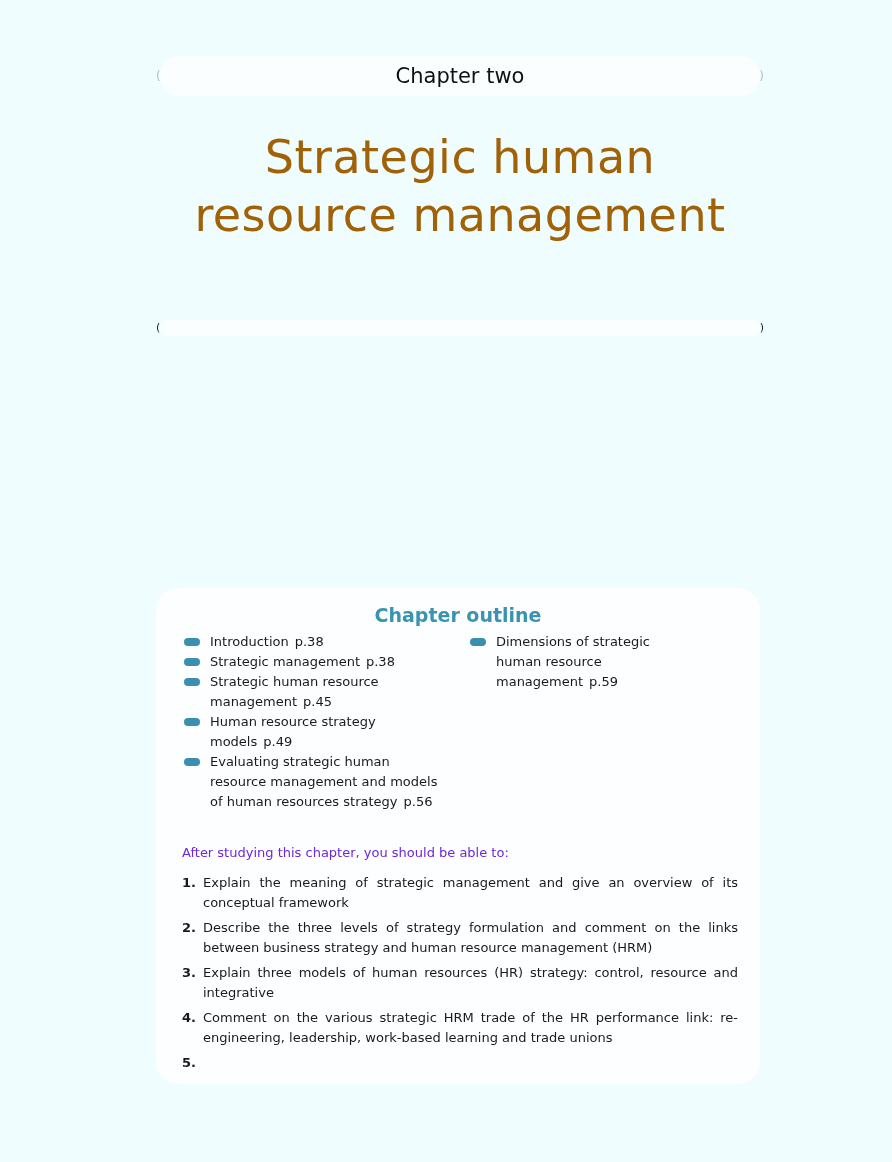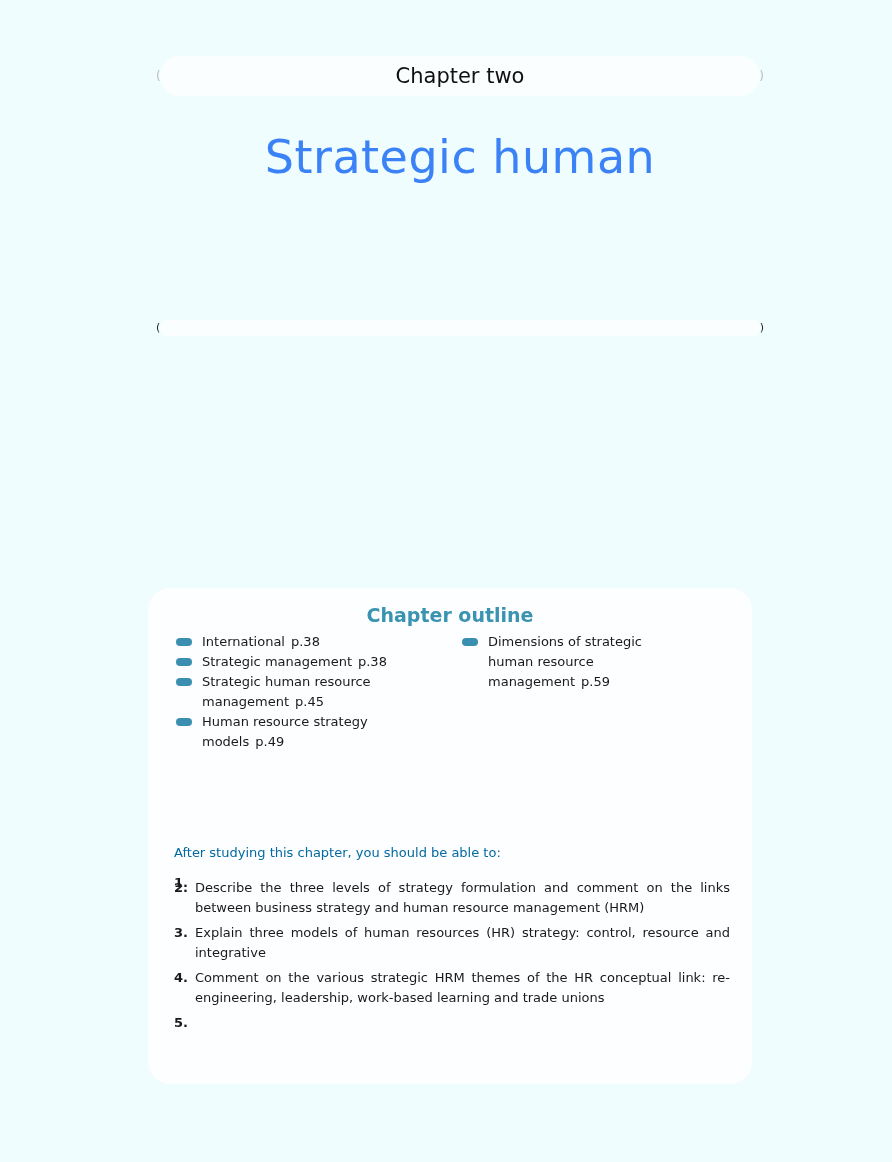--- a/index.html
+++ b/index.html
@@ -38,21 +38,21 @@
     .bar-cap.right { right: -4px; }
 
     .page-title {
       position: absolute;
       left: 120px;
       top: 128px;
       width: 680px;
       text-align: center;
       font-size: 46px;
       line-height: 58px;
-      color: #3b82f6;
+      color: #a16207;
       letter-spacing: 0.5px;
     }
 
     .divider-bar {
       position: absolute;
       left: 160px;
       top: 320px;
       width: 600px;
       height: 16px;
       background: #fbfeff;
@@ -60,21 +60,21 @@
     }
     .divider-bar .bar-cap {
       top: 0;
       line-height: 16px;
       font-size: 11px;
       color: #222;
     }
 
     .outline-box {
       position: absolute;
-      left: 148px;
+      left: 156px;
       top: 588px;
       width: 604px;
       height: 496px;
       background: #fcfeff;
       border-radius: 22px;
     }
 
     .section-heading {
       position: absolute;
       left: 0;
@@ -114,21 +114,21 @@
     }
     .page-ref {
       margin-left: 6px;
     }
 
     .objectives-intro {
       position: absolute;
       left: 26px;
       top: 257px;
       font-size: 13px;
-      color: #0369a1;
+      color: #6d28d9;
     }
     .objectives-list {
       position: absolute;
       left: 26px;
       top: 285px;
       width: 556px;
       margin: 0;
       padding: 0;
       list-style: none;
       font-size: 13px;
@@ -152,72 +152,78 @@
 <body>
 
 <div class="chapter-bar">
   <span class="bar-cap left">(</span>
   <span>Chapter two</span>
   <span class="bar-cap right">)</span>
 </div>
 
 <h1 class="page-title" style="margin:0;font-weight:normal;">
   <span>Strategic human</span><br>
+  <span>resource management</span>
 </h1>
 
 <div class="divider-bar">
   <span class="bar-cap left">(</span>
   <span class="bar-cap right">)</span>
 </div>
 
 <section class="outline-box">
   <h2 class="section-heading outline-heading" style="margin:0;">Chapter outline</h2>
 
   <ul class="outline-col left">
     <li>
       <span class="bullet"></span>
-      <span>International</span><span class="page-ref">p.38</span>
+      <span>Introduction</span><span class="page-ref">p.38</span>
     </li>
     <li>
       <span class="bullet"></span>
       <span>Strategic management</span><span class="page-ref">p.38</span>
     </li>
     <li style="width:170px;">
       <span class="bullet"></span>
       <span>Strategic human resource management</span><span class="page-ref">p.45</span>
     </li>
     <li>
       <span class="bullet"></span>
       <span>Human resource strategy models</span><span class="page-ref">p.49</span>
+    </li>
+    <li style="width:232px;">
+      <span class="bullet"></span>
+      <span>Evaluating strategic human resource management and models of human resources strategy</span><span class="page-ref">p.56</span>
     </li>
   </ul>
 
   <ul class="outline-col right">
     <li style="width:200px;">
       <span class="bullet"></span>
       <span>Dimensions of strategic human resource management</span><span class="page-ref">p.59</span>
     </li>
   </ul>
 
 
   <p class="objectives-intro" style="margin:0;">After studying this chapter, you should be able to:</p>
 
   <ol class="objectives-list">
     <li>
       <span class="obj-num">1.</span>
+      <span>Explain the meaning of strategic management and give an overview of its conceptual framework</span>
     </li>
     <li>
       <span class="obj-num">2.</span>
       <span>Describe the three levels of strategy formulation and comment on the links between business strategy and human resource management (HRM)</span>
     </li>
     <li>
       <span class="obj-num">3.</span>
       <span>Explain three models of human resources (HR) strategy: control, resource and integrative</span>
     </li>
     <li>
       <span class="obj-num">4.</span>
-      <span>Comment on the various strategic HRM themes of the HR conceptual link: re-engineering, leadership, work-based learning and trade unions</span>
+      <span>Comment on the various strategic HRM trade of the HR performance link: re-engineering, leadership, work-based learning and trade unions</span>
     </li>
     <li>
       <span class="obj-num">5.</span>
     </li>
   </ol>
 </section>
 
 </body></html>

